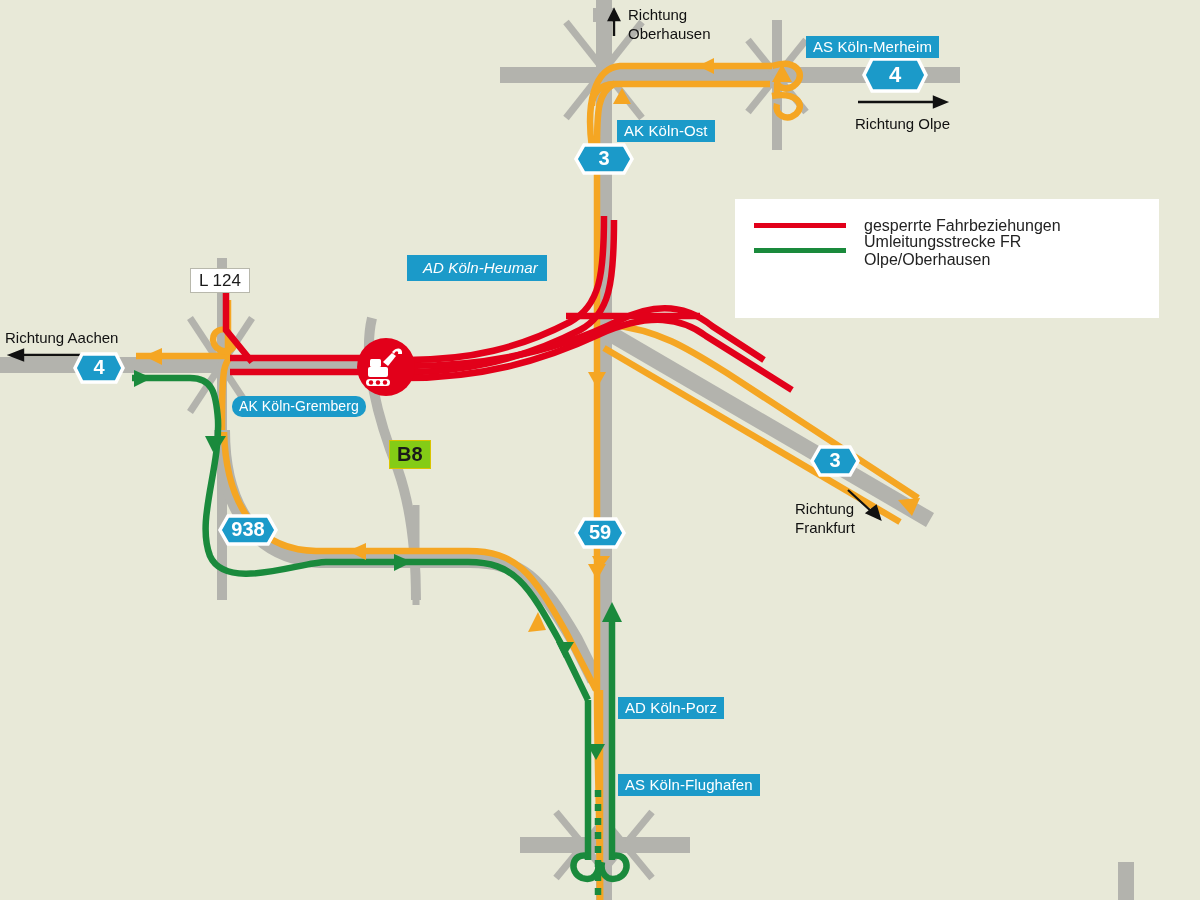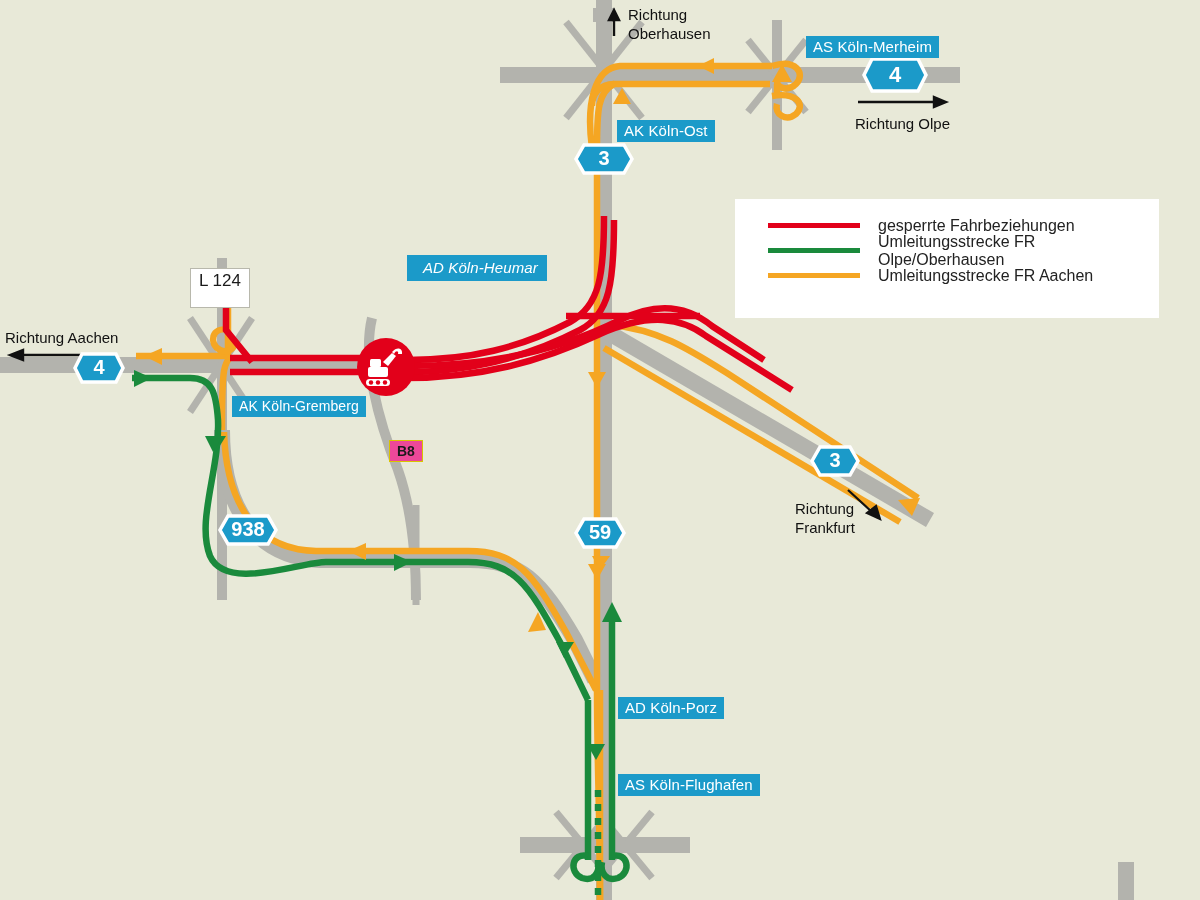--- a/index.html
+++ b/index.html
@@ -20,43 +20,43 @@
   
   .plate-blue{
     background:#1b9ac9;color:#ffffff;
     font-size:15px;font-weight:400;
     padding:2px 7px 3px 7px;
     line-height:1.15;
     letter-spacing:.1px;
   }
   
   .plate-yellow{
-    background:#ec4899;color:#1a1a1a;
-    font-size:14px;font-weight:700;
+    background:#84cc16;color:#1a1a1a;
+    font-size:20px;font-weight:700;
     padding:2px 7px;
     border:1px solid #d9c400;
   }
   
   .plate-white{
     background:#ffffff;color:#1a1a1a;
     font-size:17px;font-weight:400;
-    padding:2px 8px 16px 8px;
+    padding:2px 8px 1px 8px;
     border:1px solid #b8b8ac;
   }
   
   .dir-text{
     color:#111111;font-size:15px;font-weight:400;
     line-height:1.25;
   }
 
   
   #legend{
     position:absolute;
     background:#ffffff;
-    padding:14px 18px 16px 33px;
+    padding:14px 18px 16px 19px;
     box-sizing:border-box;
   }
   .legend-row{display:flex;align-items:center;height:25px;}
   .legend-swatch{width:92px;height:5px;flex:0 0 92px;margin-right:18px;}
   .legend-swatch.dotted{
     height:6px;background:transparent;
     background-image:linear-gradient(to right,#1a8a3c 0 6px,transparent 6px 13px);
     background-size:13px 6px;background-repeat:repeat-x;
   }
   .legend-text{font-size:16px;color:#222222;}
@@ -271,21 +271,21 @@
   <div class="lbl" style="left:864px;top:62px;width:62px;text-align:center;color:#fff;font-size:22px;font-weight:700;">4</div>
   <div class="lbl" style="left:576px;top:147px;width:56px;text-align:center;color:#fff;font-size:20px;font-weight:700;">3</div>
   <div class="lbl" style="left:75px;top:356px;width:48px;text-align:center;color:#fff;font-size:20px;font-weight:700;">4</div>
   <div class="lbl" style="left:220px;top:518px;width:56px;text-align:center;color:#fff;font-size:20px;font-weight:700;">938</div>
   <div class="lbl" style="left:576px;top:521px;width:48px;text-align:center;color:#fff;font-size:20px;font-weight:700;">59</div>
   <div class="lbl" style="left:812px;top:449px;width:46px;text-align:center;color:#fff;font-size:20px;font-weight:700;">3</div>
 
   <div class="lbl plate-blue" style="left:806px;top:36px;">AS Köln-Merheim</div>
   <div class="lbl plate-blue" style="left:617px;top:120px;text-align:center;">AK Köln-Ost</div>
   <div class="lbl plate-blue" style="left:407px;top:255px;font-size:15px;padding:4px 9px 5px 16px;font-style:italic;">AD Köln-Heumar</div>
-  <div class="lbl plate-blue" style="left:232px;top:396px;font-size:14px;">AK Köln-Gremberg</div>
+  <div class="lbl plate-blue" style="left:232px;top:396px;font-size:14px;border-radius:10px;">AK Köln-Gremberg</div>
   <div class="lbl plate-blue" style="left:618px;top:689px;margin-top:8px;">AD Köln-Porz</div>
   <div class="lbl plate-blue" style="left:618px;top:774px;">AS Köln-Flughafen</div>
 
   <div class="lbl plate-white" style="left:190px;top:268px;">L 124</div>
   <div class="lbl plate-yellow" style="left:389px;top:440px;">B8</div>
 
   <div class="lbl dir-text" style="left:628px;top:6px;">
     <div>Richtung</div>
     <div>Oberhausen</div>
   </div>
@@ -298,19 +298,15 @@
 
   <div id="legend" style="left:735px;top:199px;width:424px;height:119px;">
     <div class="legend-row">
       <span class="legend-swatch" style="background:#e2001a;"></span>
       <span class="legend-text">gesperrte Fahrbeziehungen</span>
     </div>
     <div class="legend-row">
       <span class="legend-swatch" style="background:#1a8a3c;"></span>
       <span class="legend-text">Umleitungsstrecke FR Olpe/Oberhausen</span>
     </div>
-    <div class="legend-row">
-      <span class="legend-swatch" style="background:#f5a623;"></span>
-      <span class="legend-text">Umleitungsstrecke FR Aachen</span>
-    </div>
   </div>
 
 </div>
 
 </body></html>

